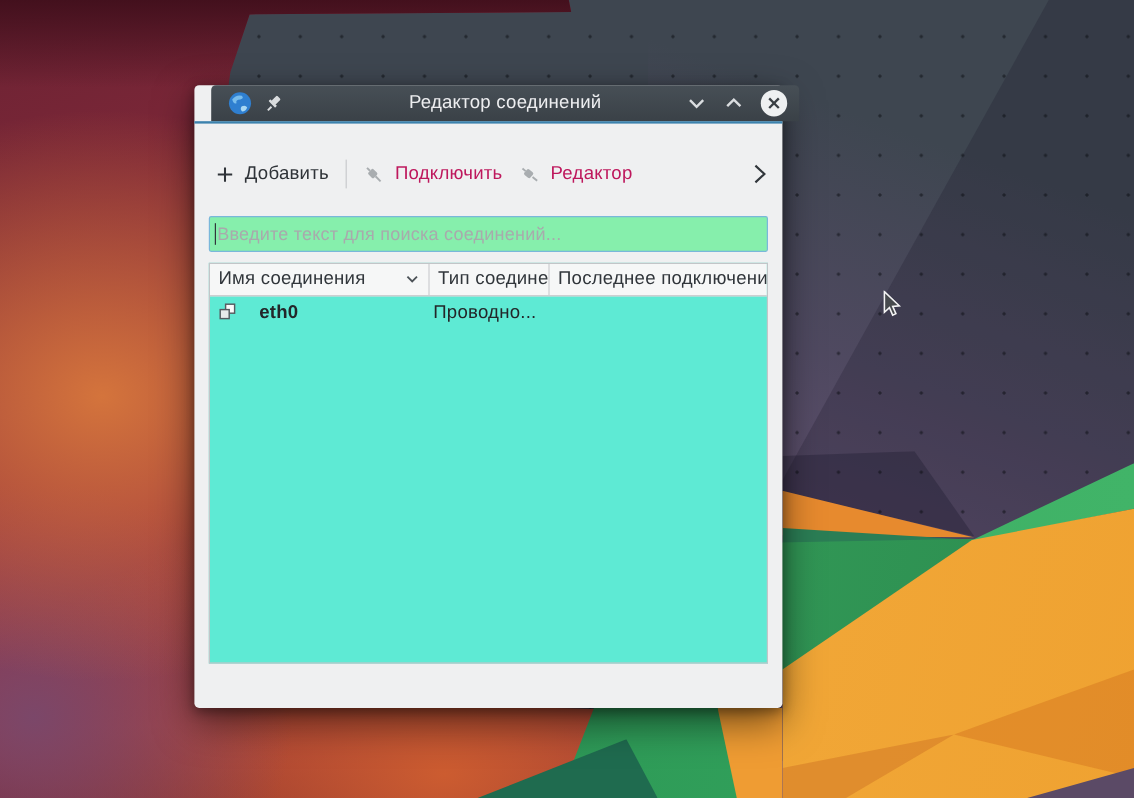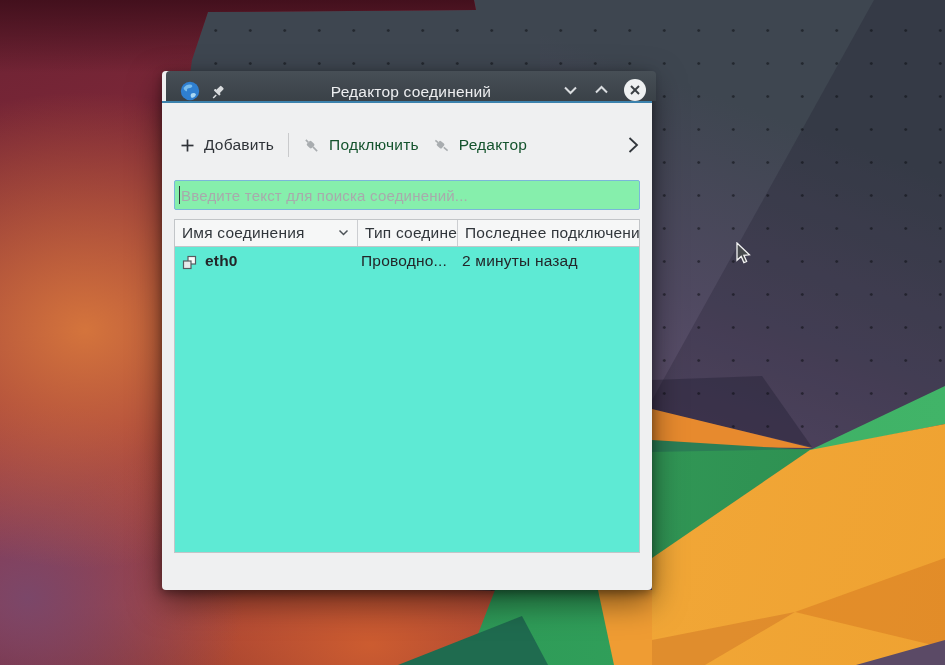--- a/index.html
+++ b/index.html
@@ -52,38 +52,38 @@
     clip-path:polygon(495px 590px,600px 590px,616px 665px,466px 665px);
     background:linear-gradient(100deg,#226f52 10%,#2f9c58 60%,#34a75f 100%);}
   .bg-bottom-green-dark{left:0;top:0;width:945px;height:665px;
     clip-path:polygon(398px 665px,522px 616px,548px 665px);background:#1f6b4f;}
   .bg-bottom-orange{left:0;top:0;width:945px;height:665px;
     clip-path:polygon(598px 590px,652px 590px,652px 665px,614px 665px);background:#ef9c33;}
 
   
   .window{left:162px;top:71px;width:490px;height:519px;background:#eff0f1;border-radius:4px;
     box-shadow:0 12px 32px rgba(0,0,0,.5),0 3px 10px rgba(0,0,0,.35);}
-  .titlebar{position:absolute;left:4px;top:0;width:100%;height:30px;border-radius:4px 4px 0 0;
-    background:linear-gradient(180deg,#474f56,#3a4147);display:flex;align-items:flex-end;padding:0;box-sizing:border-box;}
+  .titlebar{position:absolute;left:14px;top:0;width:100%;height:30px;border-radius:4px 4px 0 0;
+    background:linear-gradient(180deg,#474f56,#3a4147);display:flex;align-items:center;padding:0;box-sizing:border-box;}
   .accentline{position:absolute;left:0;top:30px;width:100%;height:2px;background:#3c82ad;}
   .tb-appicon{margin-left:14px;width:20px;height:20px;flex:0 0 auto;}
   .tb-pin{margin-left:10px;width:17px;height:17px;flex:0 0 auto;}
   .tb-title{position:absolute;left:0;right:0;text-align:center;color:#edeef0;font-size:15.5px;letter-spacing:.2px;}
   .tb-right{margin-left:auto;display:flex;align-items:center;gap:15px;margin-right:10px;z-index:2;}
   .tb-btn{width:16px;height:16px;display:flex;align-items:center;justify-content:center;}
   .tb-close{width:22px;height:22px;border-radius:50%;background:#eef0f1;display:flex;align-items:center;justify-content:center;}
 
   .menubar{position:absolute;left:0;top:32px;width:100%;height:36px;display:flex;align-items:center;
     padding-left:18px;box-sizing:border-box;gap:22px;}
   .menu-item{font-size:15.5px;color:#26292c;letter-spacing:.2px;}
 
   .toolbar{position:absolute;left:0;top:56px;width:100%;height:36px;display:flex;align-items:center;
     padding-left:18px;box-sizing:border-box;}
   .tool-btn{display:flex;align-items:center;gap:9px;font-size:15.5px;letter-spacing:.2px;color:#2f3338;}
-  .tool-btn.disabled{color:#14532d;}
+  .tool-btn.disabled{color:#be185d;}
   .tool-sep{width:1px;height:24px;background:#c9cacc;margin:0 14px;}
   .tool-gap{width:14px;}
   .tool-more{margin-left:auto;margin-right:13px;display:flex;align-items:center;}
 
   .search{position:absolute;left:12px;top:109px;width:466px;height:30px;box-sizing:border-box;
     background:#86efac;border:1px solid #7ab7da;border-radius:2px;font-family:"Liberation Sans",sans-serif;
     font-size:15px;letter-spacing:.2px;color:#232629;padding:0 6px;outline:none;}
   .search::placeholder{color:#a8aaac;}
   .caret{position:absolute;left:17px;top:115px;width:1px;height:18px;background:#31363b;}
 
@@ -94,21 +94,21 @@
   .th{box-sizing:border-box;padding:4px 0 0 7px;font-size:15.5px;letter-spacing:.2px;color:#31363b;
     white-space:nowrap;overflow:hidden;position:relative;}
   .th + .th{border-left:1px solid #ccced1;}
   .th-name{width:182px;}
   .th-type{width:100px;}
   .th-last{width:182px;}
   .sort-ind{position:absolute;right:8px;top:9px;}
   .trow{position:absolute;left:0;top:27px;width:100%;height:28px;display:flex;align-items:center;
     font-size:15.5px;letter-spacing:.2px;color:#232629;}
   .td{box-sizing:border-box;white-space:nowrap;overflow:hidden;}
-  .td-name{width:182px;padding-left:7px;display:flex;align-items:flex-end;gap:8px;}
+  .td-name{width:182px;padding-left:7px;display:flex;align-items:flex-start;gap:19px;}
   .td-type{width:100px;padding-left:4px;}
   .td-last{width:182px;padding-left:5px;}
   .cell-bold{font-weight:bold;}
 
   .cursor{left:734px;top:242px;width:20px;height:24px;z-index:50;}
 </style>
 </head>
 <body>
 
 <div id="stage">
@@ -225,21 +225,20 @@
       </div>
       <div class="trow">
         <div class="td td-name">
           <svg width="15" height="15" viewBox="0 0 15 15">
             <rect x="6" y="1.5" width="7.5" height="7.5" fill="#fbfbfb" stroke="#565b60" stroke-width="1.2"></rect>
             <rect x="1.5" y="6" width="7.5" height="7.5" fill="#e8eaeb" stroke="#565b60" stroke-width="1.2"></rect>
           </svg>
           <span class="cell-bold">eth0</span>
         </div>
         <div class="td td-type">Проводно...</div>
-        <div class="td td-last">2 минуты назад</div>
       </div>
     </div>
   </div>
 
   <svg class="abs cursor" viewBox="0 0 20 24">
     <path d="M3 1 L3 18.2 L7.2 14.4 L9.9 20.6 L12.6 19.4 L9.9 13.3 L15.4 12.8 Z" fill="#474a4d" stroke="#f4f4f4" stroke-width="1.3"></path>
   </svg>
 
 </div>
 

